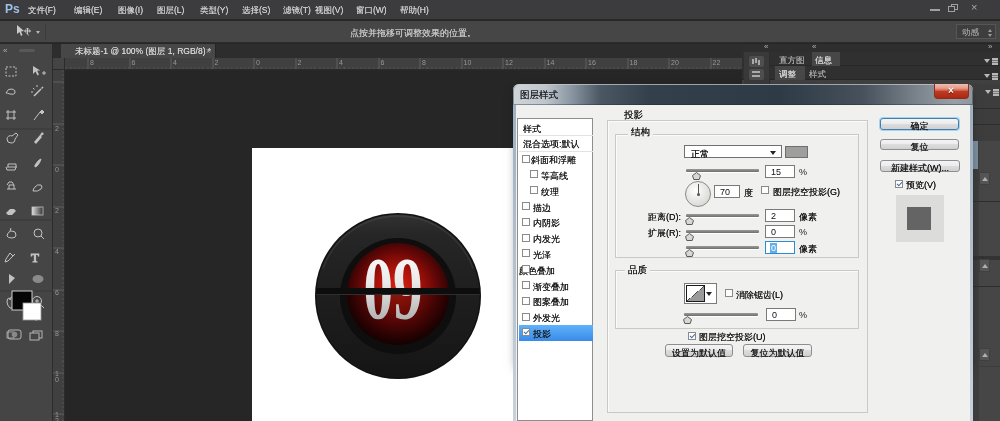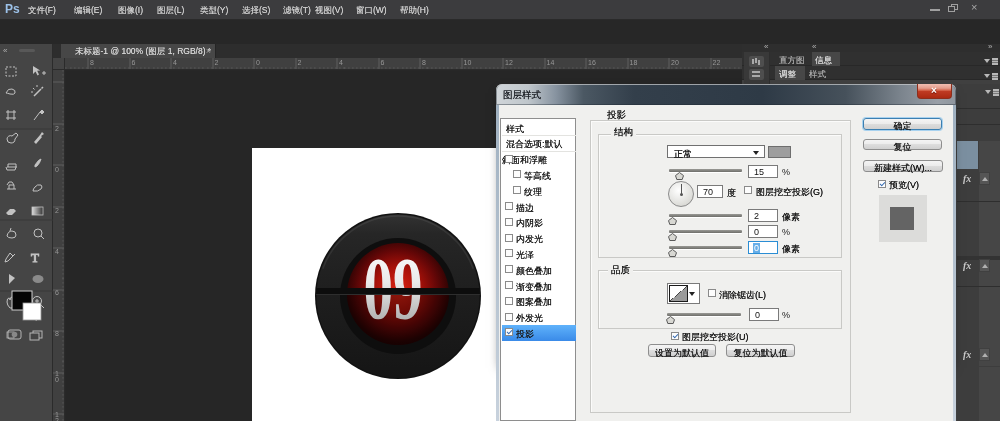--- a/index.html
+++ b/index.html
@@ -29,21 +29,21 @@
 .rnum{position:absolute;font-size:7px;color:#979797}
 
 #paste{left:66px;top:71px;width:676px;height:350px;background:#262626}
 #doc{position:absolute;left:186px;top:77px;width:500px;height:273px;background:#ffffff}
 
 #dock{left:742px;top:44px;width:258px;height:377px;background:#3b3b3b}
 .pmenu{position:absolute;width:13px;height:6px}
 .fx{position:absolute;font-family:"Liberation Serif",serif;font-style:italic;font-weight:bold;color:#c9c9c9;font-size:10px}
 
 
-#dlg{left:496px;top:84px;width:460px;height:283px;box-shadow:0 5px 10px -4px rgba(0,0,0,.55)}
+#dlg{left:513px;top:84px;width:460px;height:283px;box-shadow:0 5px 10px -4px rgba(0,0,0,.55)}
 #dlgtitle{position:absolute;left:0;top:0;width:460px;height:21px;border-radius:6px 6px 0 0;
  background:linear-gradient(90deg,#d0d5d9 0%,#bfc6cb 7%,#8793a0 13%,#4b5863 19%,#333f4b 30%,#2e3a46 58%,#46515b 76%,#7b848d 88%,#999fa7 96%,#8f969e 100%);
  box-shadow:inset 0 1px 0 rgba(255,255,255,.55), inset 0 0 0 1px rgba(30,40,50,.4)}
 #dlgbody{position:absolute;left:3px;top:21px;width:454px;height:316px;background:#f0f0ee}
 .dstrip{position:absolute;top:21px;width:3px;height:316px;background:linear-gradient(180deg,#9fb0c0,#c8d2dd)}
 .gb{position:absolute;border:1px solid #c9c9c6;box-shadow:inset 1px 1px 0 rgba(255,255,255,.7)}
 .gl{position:absolute;font-size:9.5px;color:#1b1b1b;background:#f0f0ee;padding:0 3px;line-height:10px}
 .lbl{position:absolute;font-size:9px;color:#1b1b1b;text-align:right;width:148px;left:20px}
 .fld{position:absolute;width:30px;height:13px;background:#fff;border:1px solid #7a7a7a;font-size:9px;color:#111;padding:1px 0 0 5px}
 .un{position:absolute;font-size:9px;color:#1b1b1b}
@@ -68,20 +68,34 @@
  <div class="mi ck" style="left:283px">滤镜(T)</div>
  <div class="mi ck" style="left:315px">视图(V)</div>
  <div class="mi ck" style="left:356px">窗口(W)</div>
  <div class="mi ck" style="left:400px">帮助(H)</div>
  <div class="winbtn" style="left:930px;top:9px;width:10px;height:2px;background:#a0a0a0"></div>
  <div class="winbtn" style="left:951px;top:4px;width:7px;height:6px;border:1px solid #a0a0a0"></div>
  <div class="winbtn" style="left:948px;top:6px;width:7px;height:6px;border:1px solid #a0a0a0;background:#3c3c3e"></div>
  <div class="winbtn" style="left:971px;top:2px;font-size:11px;color:#a8a8a8;line-height:11px">×</div>
 </div>
 
+<div class="ab" id="optbar">
+ <svg class="ab" style="left:15px;top:4px" width="18" height="14" viewBox="0 0 18 14">
+  <path d="M2 0 L2 9 L4.5 7 L6 11 L7.5 10 L6 6.5 L9 6 Z" fill="#c9c9c9"></path>
+  <path d="M12.5 3 v6 M9.5 6 h6 M12.5 3 l-1.2 1.4 M12.5 3 l1.2 1.4 M12.5 9 l-1.2 -1.4 M12.5 9 l1.2 1.4 M9.5 6 l1.4 -1.2 M9.5 6 l1.4 1.2 M15.5 6 l-1.4 -1.2 M15.5 6 l-1.4 1.2" stroke="#c9c9c9" stroke-width="1" fill="none"></path>
+ </svg>
+ <div class="ab" style="left:36px;top:10px;width:0;height:0;border-left:2.5px solid transparent;border-right:2.5px solid transparent;border-top:3.5px solid #b5b5b5"></div>
+ <div class="ab" style="left:45px;top:3px;width:1px;height:16px;background:#3a3a3a"></div>
+ <div class="ab ck" style="left:350px;top:6px;font-size:9px;color:#c6c6c6">点按并拖移可调整效果的位置。</div>
+ <div class="ab" style="left:956px;top:3px;width:40px;height:15px;background:#3e3e3e;border:1px solid #565656">
+   <span class="ck" style="font-size:8.5px;color:#9a9a9a;position:absolute;left:5px;top:2px">动感</span>
+   <span style="position:absolute;right:3px;top:4px;width:0;height:0;border-left:2.5px solid transparent;border-right:2.5px solid transparent;border-bottom:3px solid #9a9a9a"></span>
+   <span style="position:absolute;right:3px;top:9px;width:0;height:0;border-left:2.5px solid transparent;border-right:2.5px solid transparent;border-top:3px solid #9a9a9a"></span>
+ </div>
+</div>
 
 <div class="ab" id="tabrow">
  <div id="doctab"><span class="ck">未标题-1 @ 100% (图层 1, RGB/8) *</span><span style="position:absolute;right:4px;top:2px;color:#9a9a9a;font-size:9px">×</span></div>
 </div>
 <div class="ab" id="toolcol"><svg width="53" height="377" viewBox="0 0 53 377">
 <rect x="19" y="5" width="16" height="3" rx="1.5" fill="#585858"></rect>
 <text x="3" y="9" font-size="8" fill="#b0b0b0">«</text>
 <g stroke="#c2c2c2" fill="none" stroke-width="1">
 <rect x="6" y="23" width="10" height="9" stroke-dasharray="2 1.5"></rect>
 <path d="M33 22 l0 8 2.5-2.5 2 4 1.5-1 -1.8-3.7 3-0.3z" fill="#c2c2c2" stroke="none"></path>
@@ -266,28 +280,28 @@
   <div style="position:absolute;left:421px;top:0px;width:35px;height:15px;border-radius:0 0 4px 4px;background:linear-gradient(180deg,#f0beb2 0%,#e39c8c 30%,#d05a40 48%,#bf3b23 52%,#ab2912 100%);border:1px solid #8c2e1c;border-top:none">
    <span style="position:absolute;left:13px;top:1px;font-size:10px;font-weight:bold;color:#fff;text-shadow:0 1px 1px #70150a">×</span>
         </div>
  </div>
  <div class="dstrip" style="left:0"></div>
       <div class="dstrip" style="left:457px"></div>
  <div id="dlgbody"></div>
  <div class="ab" style="left:4px;top:34px;width:76px;height:303px;background:#fff;border:1px solid #8e8e8e">
 <div class="lrow ck" style="top:1.0px;border-bottom:1px solid #e3e3e0;padding-left:4px">样式</div>
 <div class="lrow ck" style="top:16.8px;border-bottom:1px solid #e3e3e0;padding-left:4px">混合选项:默认</div>
-<div class="lrow ck" style="top:32.6px;padding-left:0"><span class="cb" style="left:3px;top:3px"></span>斜面和浮雕</div>
+<div class="lrow ck" style="top:32.6px;padding-left:12px"><span class="cb" style="left:3px;top:3px"></span>斜面和浮雕</div>
 <div class="lrow ck" style="top:48.400000000000006px;padding-left:22px"><span class="cb" style="left:11px;top:3px"></span>等高线</div>
 <div class="lrow ck" style="top:64.2px;padding-left:22px"><span class="cb" style="left:11px;top:3px"></span>纹理</div>
 <div class="lrow ck" style="top:80.0px;padding-left:14px"><span class="cb" style="left:3px;top:3px"></span>描边</div>
 <div class="lrow ck" style="top:95.80000000000001px;padding-left:14px"><span class="cb" style="left:3px;top:3px"></span>内阴影</div>
 <div class="lrow ck" style="top:111.60000000000001px;padding-left:14px"><span class="cb" style="left:3px;top:3px"></span>内发光</div>
 <div class="lrow ck" style="top:127.4px;padding-left:14px"><span class="cb" style="left:3px;top:3px"></span>光泽</div>
-<div class="lrow ck" style="top:143.20000000000002px;padding-left:14px"><span class="cb" style="left:3px;top:3px"></span>颜色叠加</div>
+<div class="lrow ck" style="top:143.20000000000002px;"><span class="cb" style="left:3px;top:3px"></span>颜色叠加</div>
 <div class="lrow ck" style="top:159.0px;padding-left:14px"><span class="cb" style="left:3px;top:3px"></span>渐变叠加</div>
 <div class="lrow ck" style="top:174.8px;padding-left:14px"><span class="cb" style="left:3px;top:3px"></span>图案叠加</div>
 <div class="lrow ck" style="top:190.60000000000002px;padding-left:14px"><span class="cb" style="left:3px;top:3px"></span>外发光</div>
 <div class="lrow ck" style="top:206.4px;background:linear-gradient(180deg,#5fb2fb,#3a8ae8);padding-left:14px"><span class="cb chk" style="left:3px;top:3px"></span>投影</div>
  </div>
  <div class="gb" style="left:94px;top:36px;width:261px;height:293px"></div>
  <div class="gl ck" style="left:108px;top:26px">投影</div>
  <div class="gb" style="left:102px;top:50px;width:244px;height:124px"></div>
  <div class="gl ck" style="left:115px;top:43px">结构</div>
 
@@ -306,27 +320,29 @@
 
  <div class="ab" style="left:172px;top:97px;width:26px;height:26px;border-radius:50%;border:1px solid #8a8a8a;background:radial-gradient(circle at 40% 35%,#ffffff,#dcdcd8 70%,#c4c4c0)">
    <span style="position:absolute;left:11.6px;top:1.5px;width:1px;height:10.5px;background:#555"></span>
    <span style="position:absolute;left:10.5px;top:10.5px;width:3px;height:3px;border-radius:50%;background:#555"></span>
  </div>
  <div class="fld" style="left:201px;top:101px;width:26px">70</div>
  <div class="un ck" style="left:231px;top:103px">度</div>
  <span class="cb" style="left:248px;top:102px"></span>
  <div class="un ck" style="left:260px;top:102px">图层挖空投影(G)</div>
 
+ <div class="lbl ck" style="top:127px">距离(D):</div>
  <div class="trk" style="left:173px;top:130px"></div>
  <div class="th" style="left:172px;top:126.5px"><svg width="9" height="8" viewBox="0 0 9 8">
           <path d="M4.5 0.5 L8.5 3.6 L7.2 7.5 L1.8 7.5 L0.5 3.6 Z" fill="#d8d8d3" stroke="#5a5a5a" stroke-width="1"></path>
         </svg></div>
  <div class="fld" style="left:252px;top:125px">2</div>
  <div class="un ck" style="left:286px;top:127px">像素</div>
 
+ <div class="lbl ck" style="top:143px">扩展(R):</div>
  <div class="trk" style="left:173px;top:146px"></div>
  <div class="th" style="left:172px;top:142.5px"><svg width="9" height="8" viewBox="0 0 9 8">
           <path d="M4.5 0.5 L8.5 3.6 L7.2 7.5 L1.8 7.5 L0.5 3.6 Z" fill="#d8d8d3" stroke="#5a5a5a" stroke-width="1"></path>
         </svg></div>
  <div class="fld" style="left:252px;top:141px">0</div>
  <div class="un" style="left:286px;top:143px">%</div>
 
  <div class="trk" style="left:173px;top:162px"></div>
  <div class="th" style="left:172px;top:158.5px"><svg width="9" height="8" viewBox="0 0 9 8">
           <path d="M4.5 0.5 L8.5 3.6 L7.2 7.5 L1.8 7.5 L0.5 3.6 Z" fill="#d8d8d3" stroke="#5a5a5a" stroke-width="1"></path>

